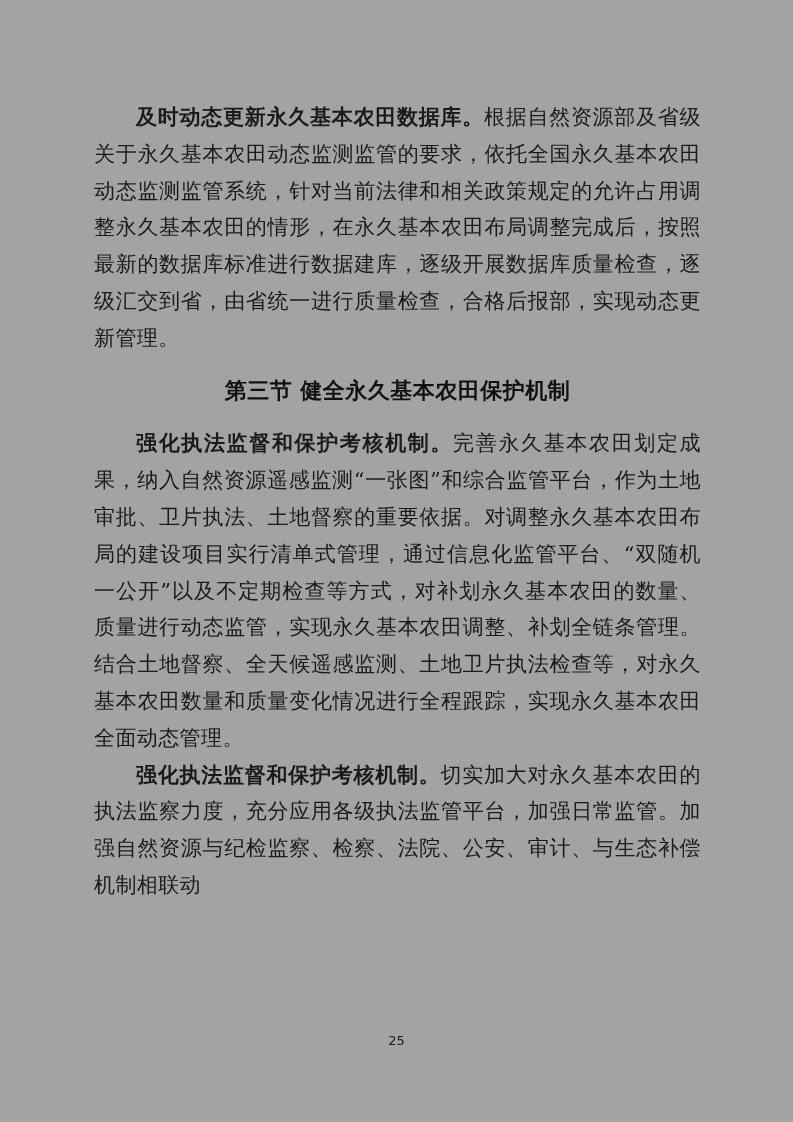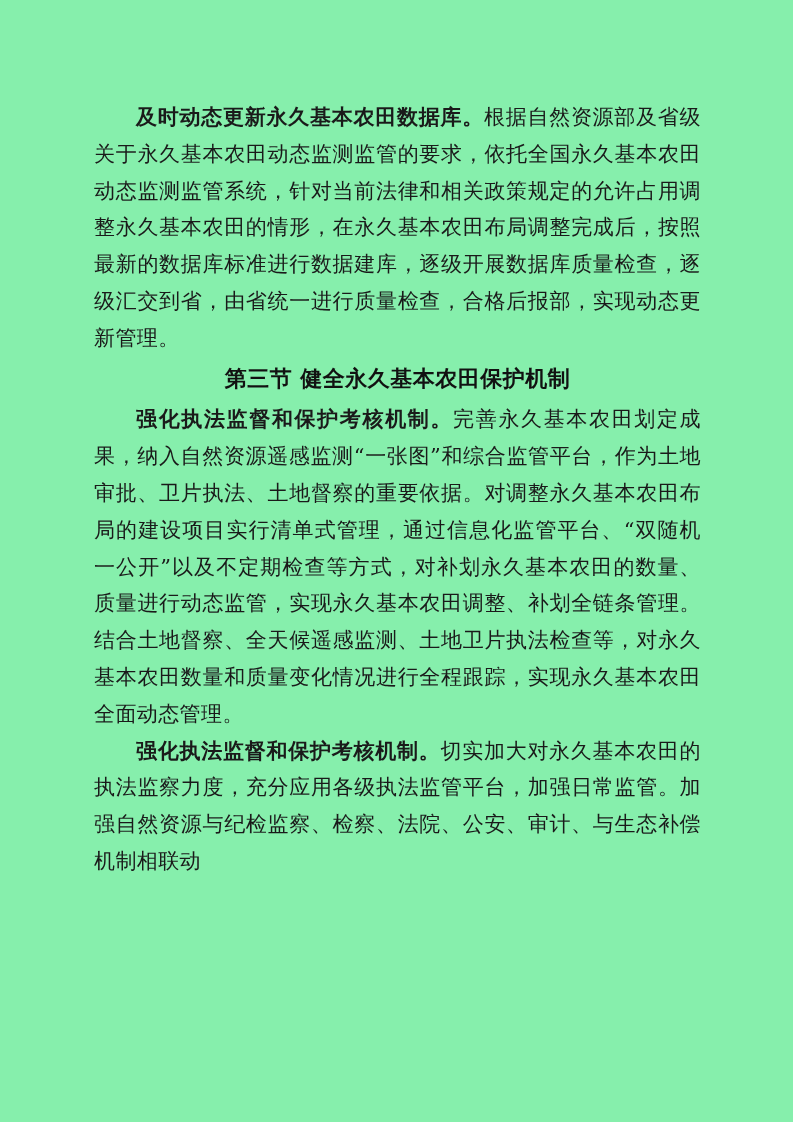--- a/index.html
+++ b/index.html
@@ -7,21 +7,21 @@
   body {
     width: 793px;
     height: 1122px;
     background: #e8e8e8;
     font-family: "DejaVu Serif", "Liberation Serif", serif;
   }
   .page {
     position: relative;
     width: 793px;
     height: 1122px;
-    background: #86efac;
+    background: #a3a3a3;
     overflow: hidden;
   }
   .content {
     position: absolute;
     left: 94px;
     top: 99px;
     width: 607px;
   }
   p.para {
     margin: 0;
@@ -33,21 +33,21 @@
     text-justify: inter-character;
     text-indent: 2em;
     letter-spacing: 0.4px;
     word-break: break-all;
   }
   p.para .lead {
     font-weight: bold;
     font-family: "DejaVu Sans", "Liberation Sans", sans-serif;
   }
   h2.section-heading {
-    margin: 4px;
+    margin: 16px;
     padding: 0;
     font-size: 22px;
     line-height: 36.8px;
     font-weight: bold;
     color: #111111;
     text-align: center;
     text-indent: 0;
     letter-spacing: 0.5px;
     font-family: "DejaVu Sans", "Liberation Sans", sans-serif;
   }
@@ -73,13 +73,14 @@
 
     <h2 class="section-heading">第三节 健全永久基本农田保护机制</h2>
 
 
     <p class="para"><span class="lead">强化执法监督和保护考核机制。</span><span class="body-text">完善永久基本农田划定成果，纳入自然资源遥感监测“一张图”和综合监管平台，作为土地审批、卫片执法、土地督察的重要依据。对调整永久基本农田布局的建设项目实行清单式管理，通过信息化监管平台、“双随机一公开”以及不定期检查等方式，对补划永久基本农田的数量、质量进行动态监管，实现永久基本农田调整、补划全链条管理。结合土地督察、全天候遥感监测、土地卫片执法检查等，对永久基本农田数量和质量变化情况进行全程跟踪，实现永久基本农田全面动态管理。</span></p>
 
     <p class="para"><span class="lead">强化执法监督和保护考核机制。</span><span class="body-text">切实加大对永久基本农田的执法监察力度，充分应用各级执法监管平台，加强日常监管。加强自然资源与纪检监察、检察、法院、公安、审计、与生态补偿机制相联动</span></p>
 
   </div>
 
+  <div class="page-number">25</div>
 </div>
 
 </body></html>

